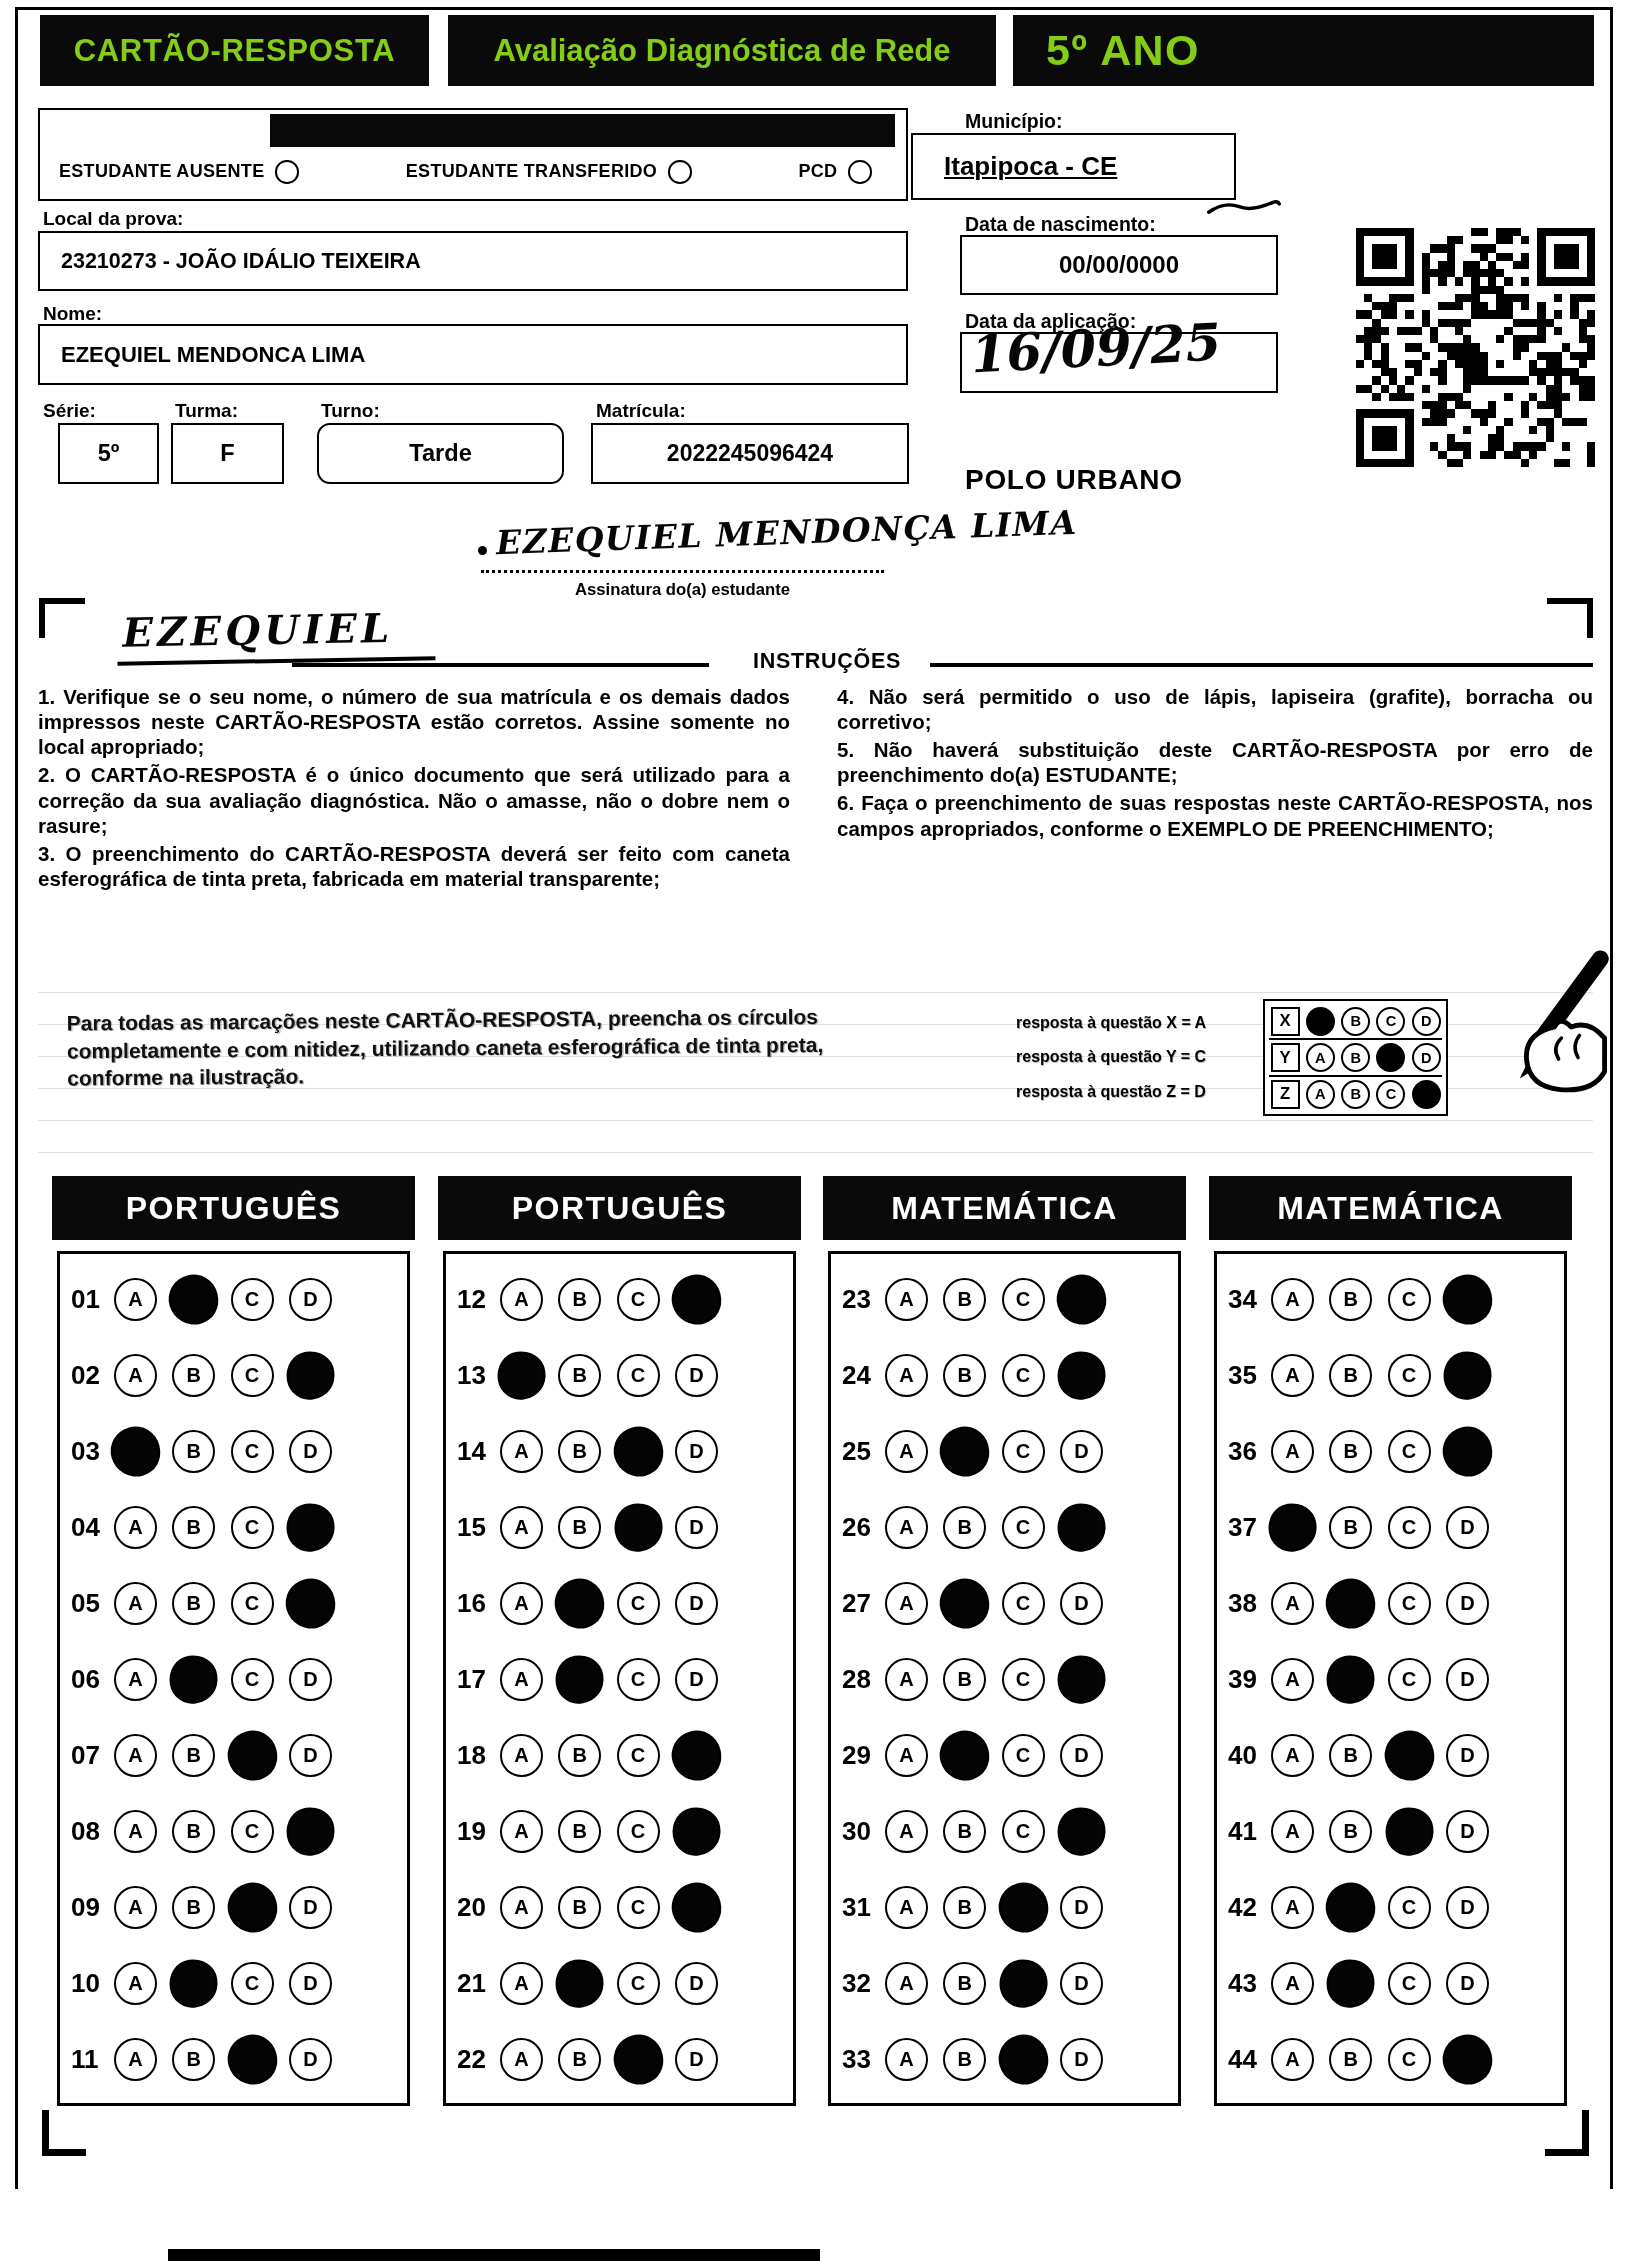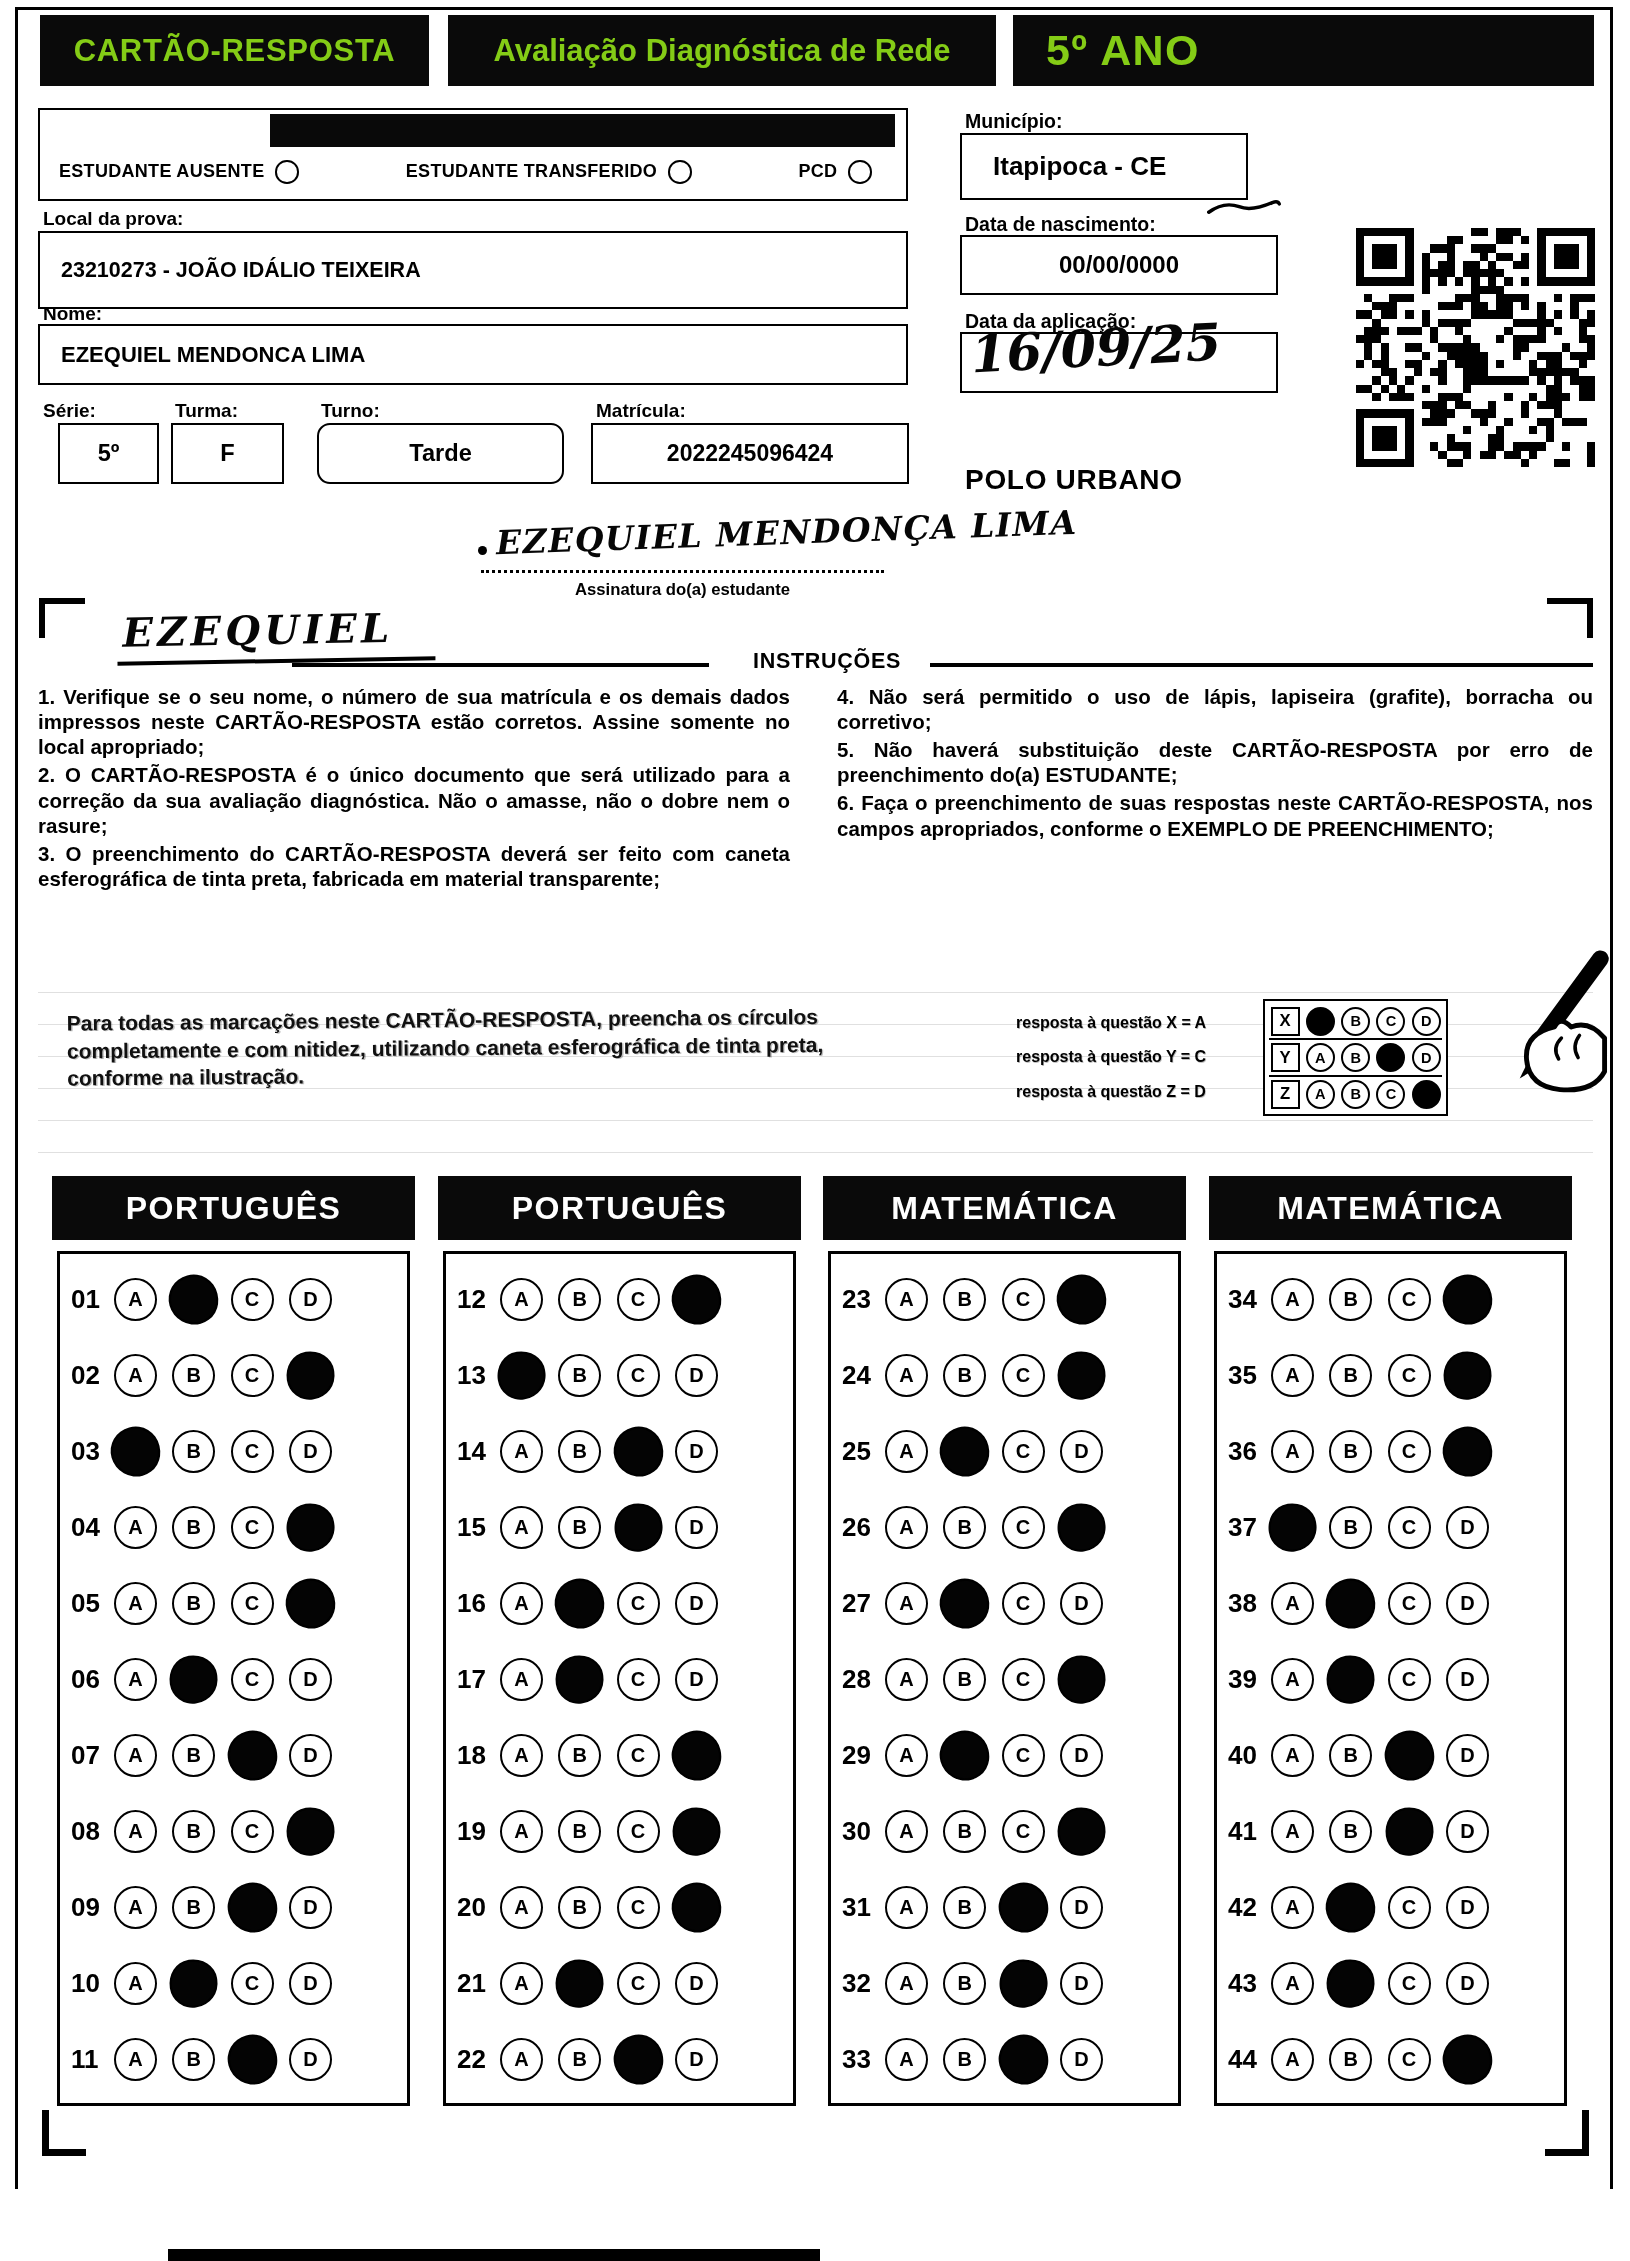--- a/index.html
+++ b/index.html
@@ -31,36 +31,36 @@
   .status-item { display: flex; align-items: center; gap: 11px; }
   .status-label { font-size: 18px; font-weight: bold; letter-spacing: 0.3px; }
   .status-circle { width: 23.6px; height: 23.6px; border: 2.1px solid #000; border-radius: 50%;
     display: inline-block; background: #fff; }
 
   .lbl { position: absolute; font-weight: bold; font-size: 19px; }
   .vbox { position: absolute; border: 2.8px solid #000; display: flex; align-items: center;
     font-weight: bold; background: #fff; }
 
   .local-label { left: 43px; top: 208px; }
-  .local-box { left: 38px; top: 231px; width: 870px; height: 78px; padding-left: 21px; font-size: 21.5px; }
+  .local-box { left: 38px; top: 231px; width: 870px; height: 60px; padding-left: 21px; font-size: 21.5px; }
   .nome-label { left: 43px; top: 303px; }
   .nome-box  { left: 38px; top: 324px; width: 870px; height: 61px; padding-left: 21px; font-size: 22px; }
 
   .serie-label { left: 43px;  top: 400px; }
   .turma-label { left: 175px; top: 400px; }
   .turno-label { left: 321px; top: 400px; }
   .matricula-label { left: 596px; top: 400px; }
   .small-box { top: 423px; height: 61px; justify-content: center; font-size: 23.6px; }
   .serie-box { left: 38px;  width: 101px; margin-left: 20px; }
   .turma-box { left: 171px; width: 113px; }
   .turno-box { left: 317px; width: 247px; border-radius: 13px; }
   .matricula-box { left: 591px; width: 318px; font-size: 23px; }
 
   .municipio-label { left: 965px; top: 110px; font-size: 19.5px; }
-  .municipio-box { left: 960px; top: 133px; width: 288px; height: 67px; padding-left: 31px; font-size: 26px; }
+  .municipio-box { left: 911px; top: 133px; width: 325px; height: 67px; padding-left: 31px; font-size: 26px; text-decoration: underline; }
   .nasc-label { left: 965px; top: 213px; font-size: 19.5px; }
   .nasc-box { left: 960px; top: 235px; width: 318px; height: 60px; justify-content: center; font-size: 24px; }
   .aplic-label { left: 965px; top: 310px; font-size: 19.5px; }
   .aplic-box { left: 960px; top: 332px; width: 318px; height: 61px; }
   .polo { left: 965px; top: 464px; font-size: 28px; font-weight: bold; letter-spacing: 0.7px; }
   .qr { left: 1356px; top: 228px; width: 239px; height: 239px; }
   .pen-dash { left: 1206px; top: 197px; width: 76px; height: 23.6px; }
 
   
   .handwriting { font-family: "DejaVu Serif", serif; font-style: italic; font-weight: bold; color: #060606; }

